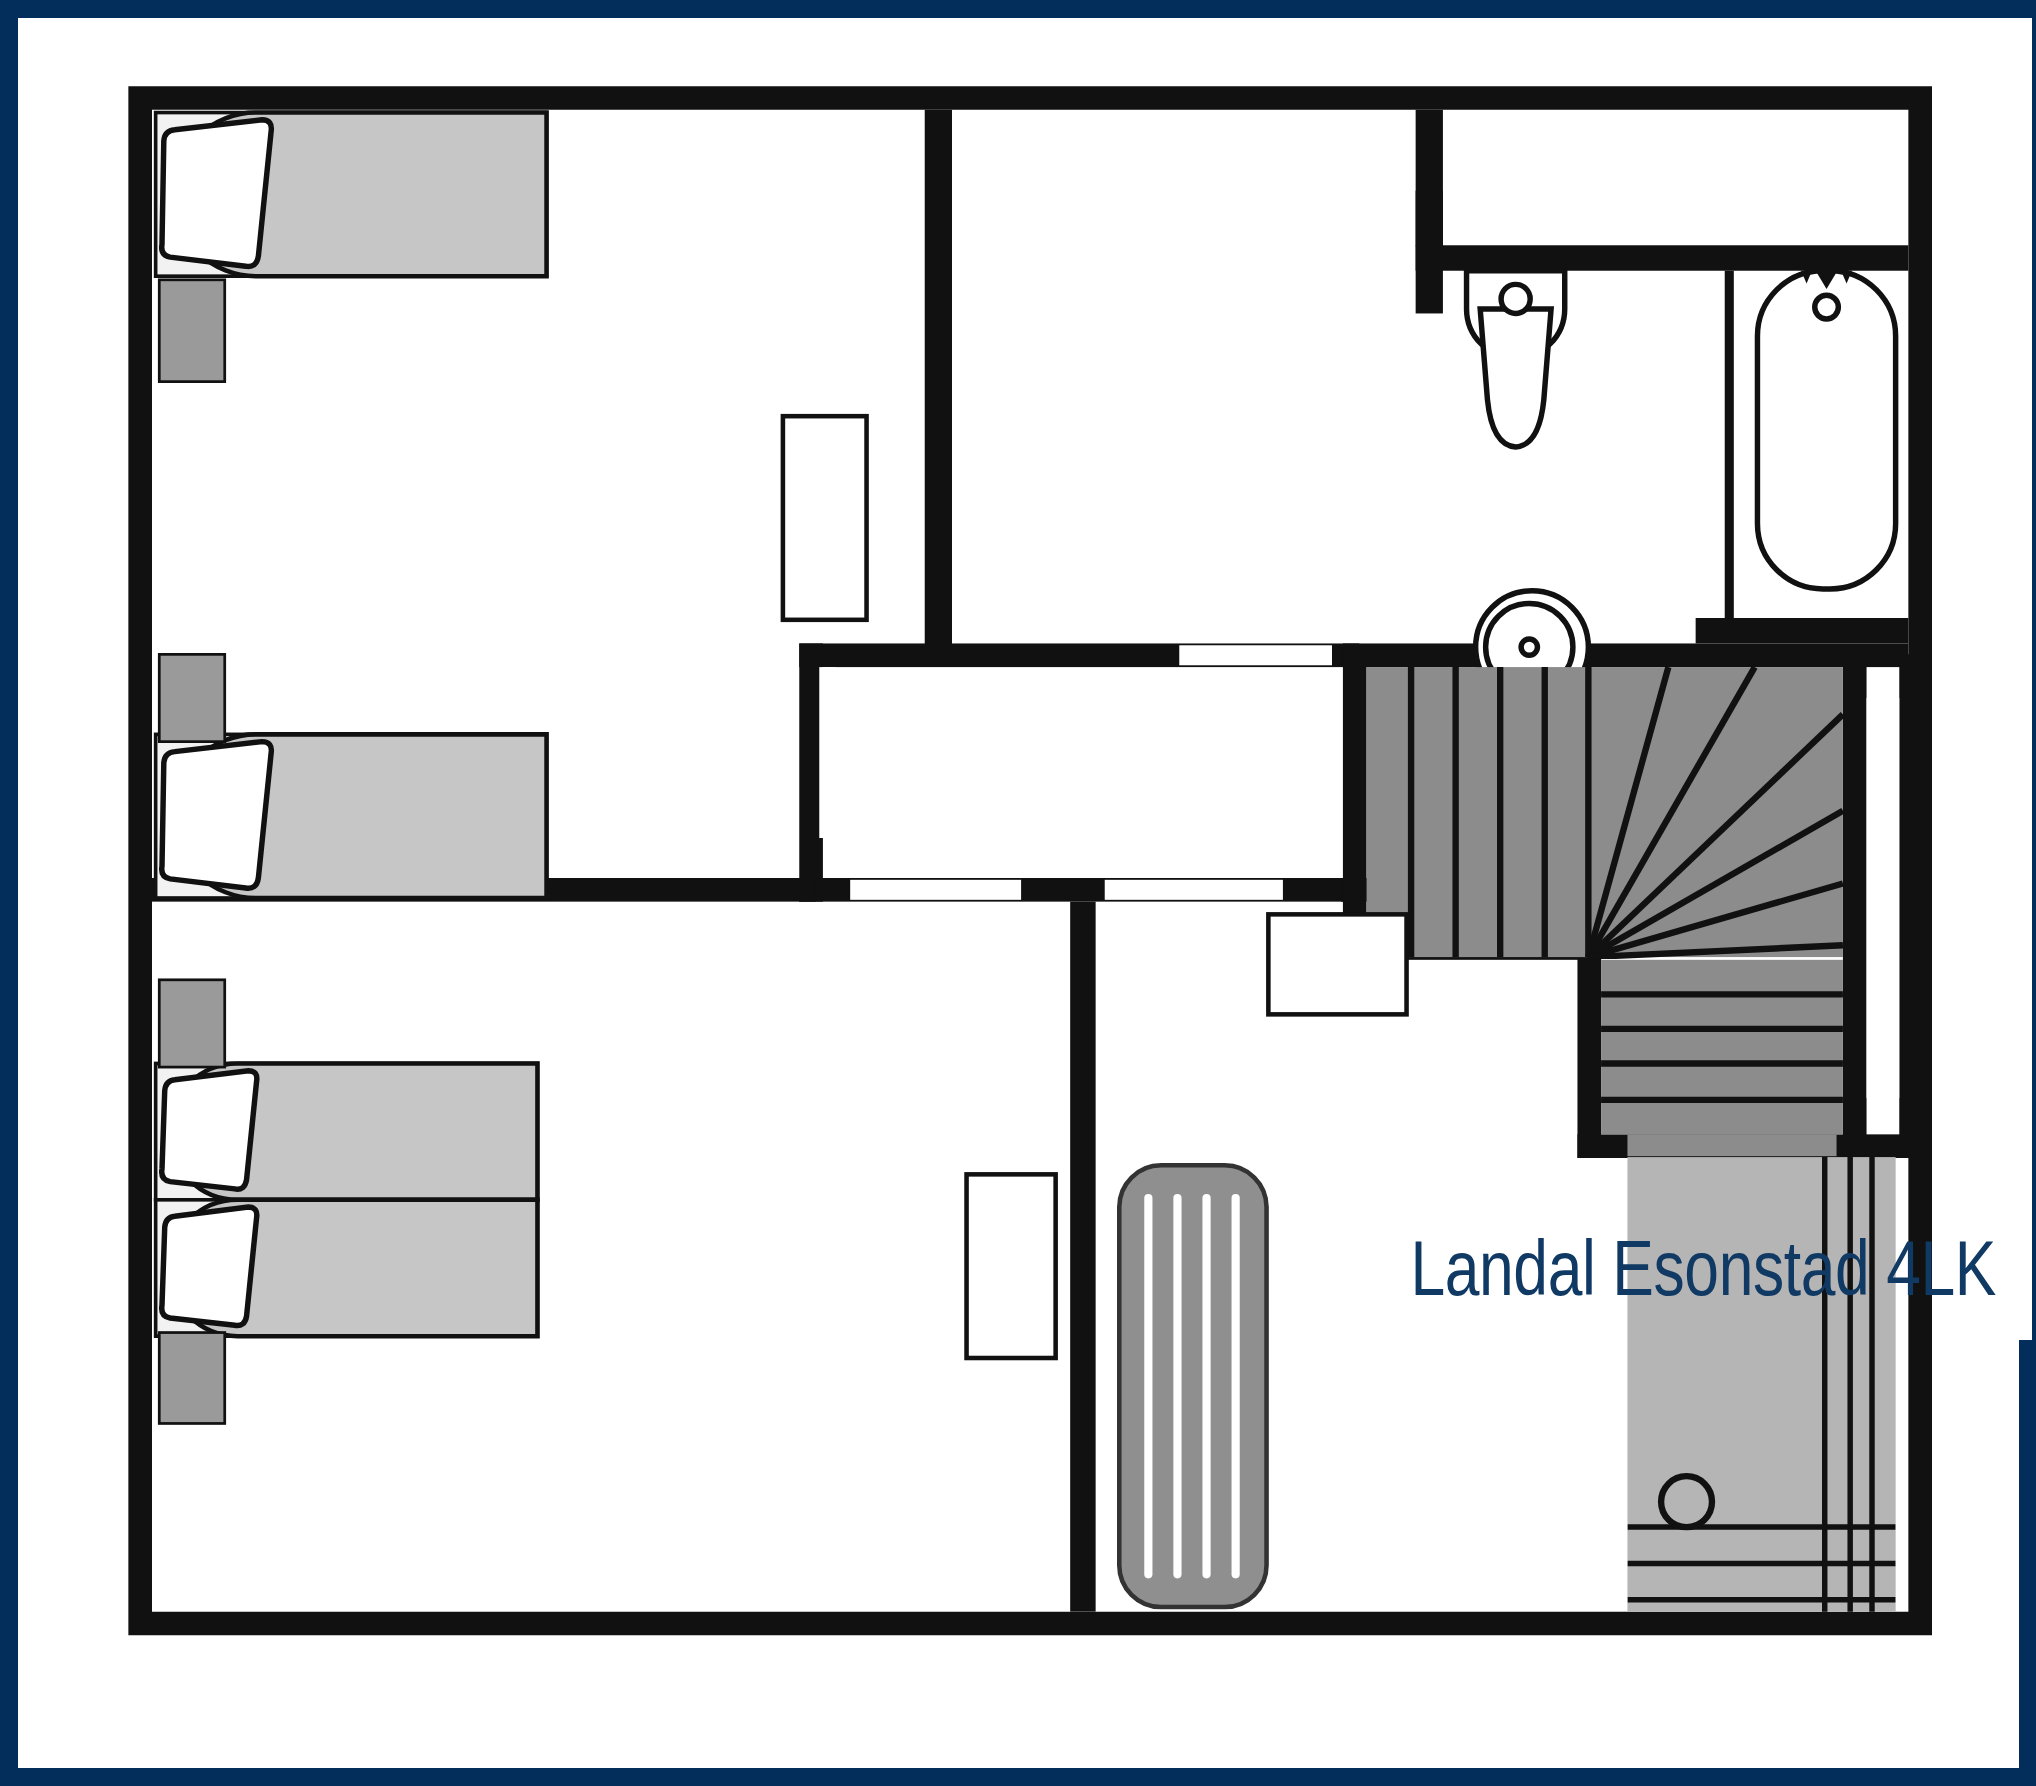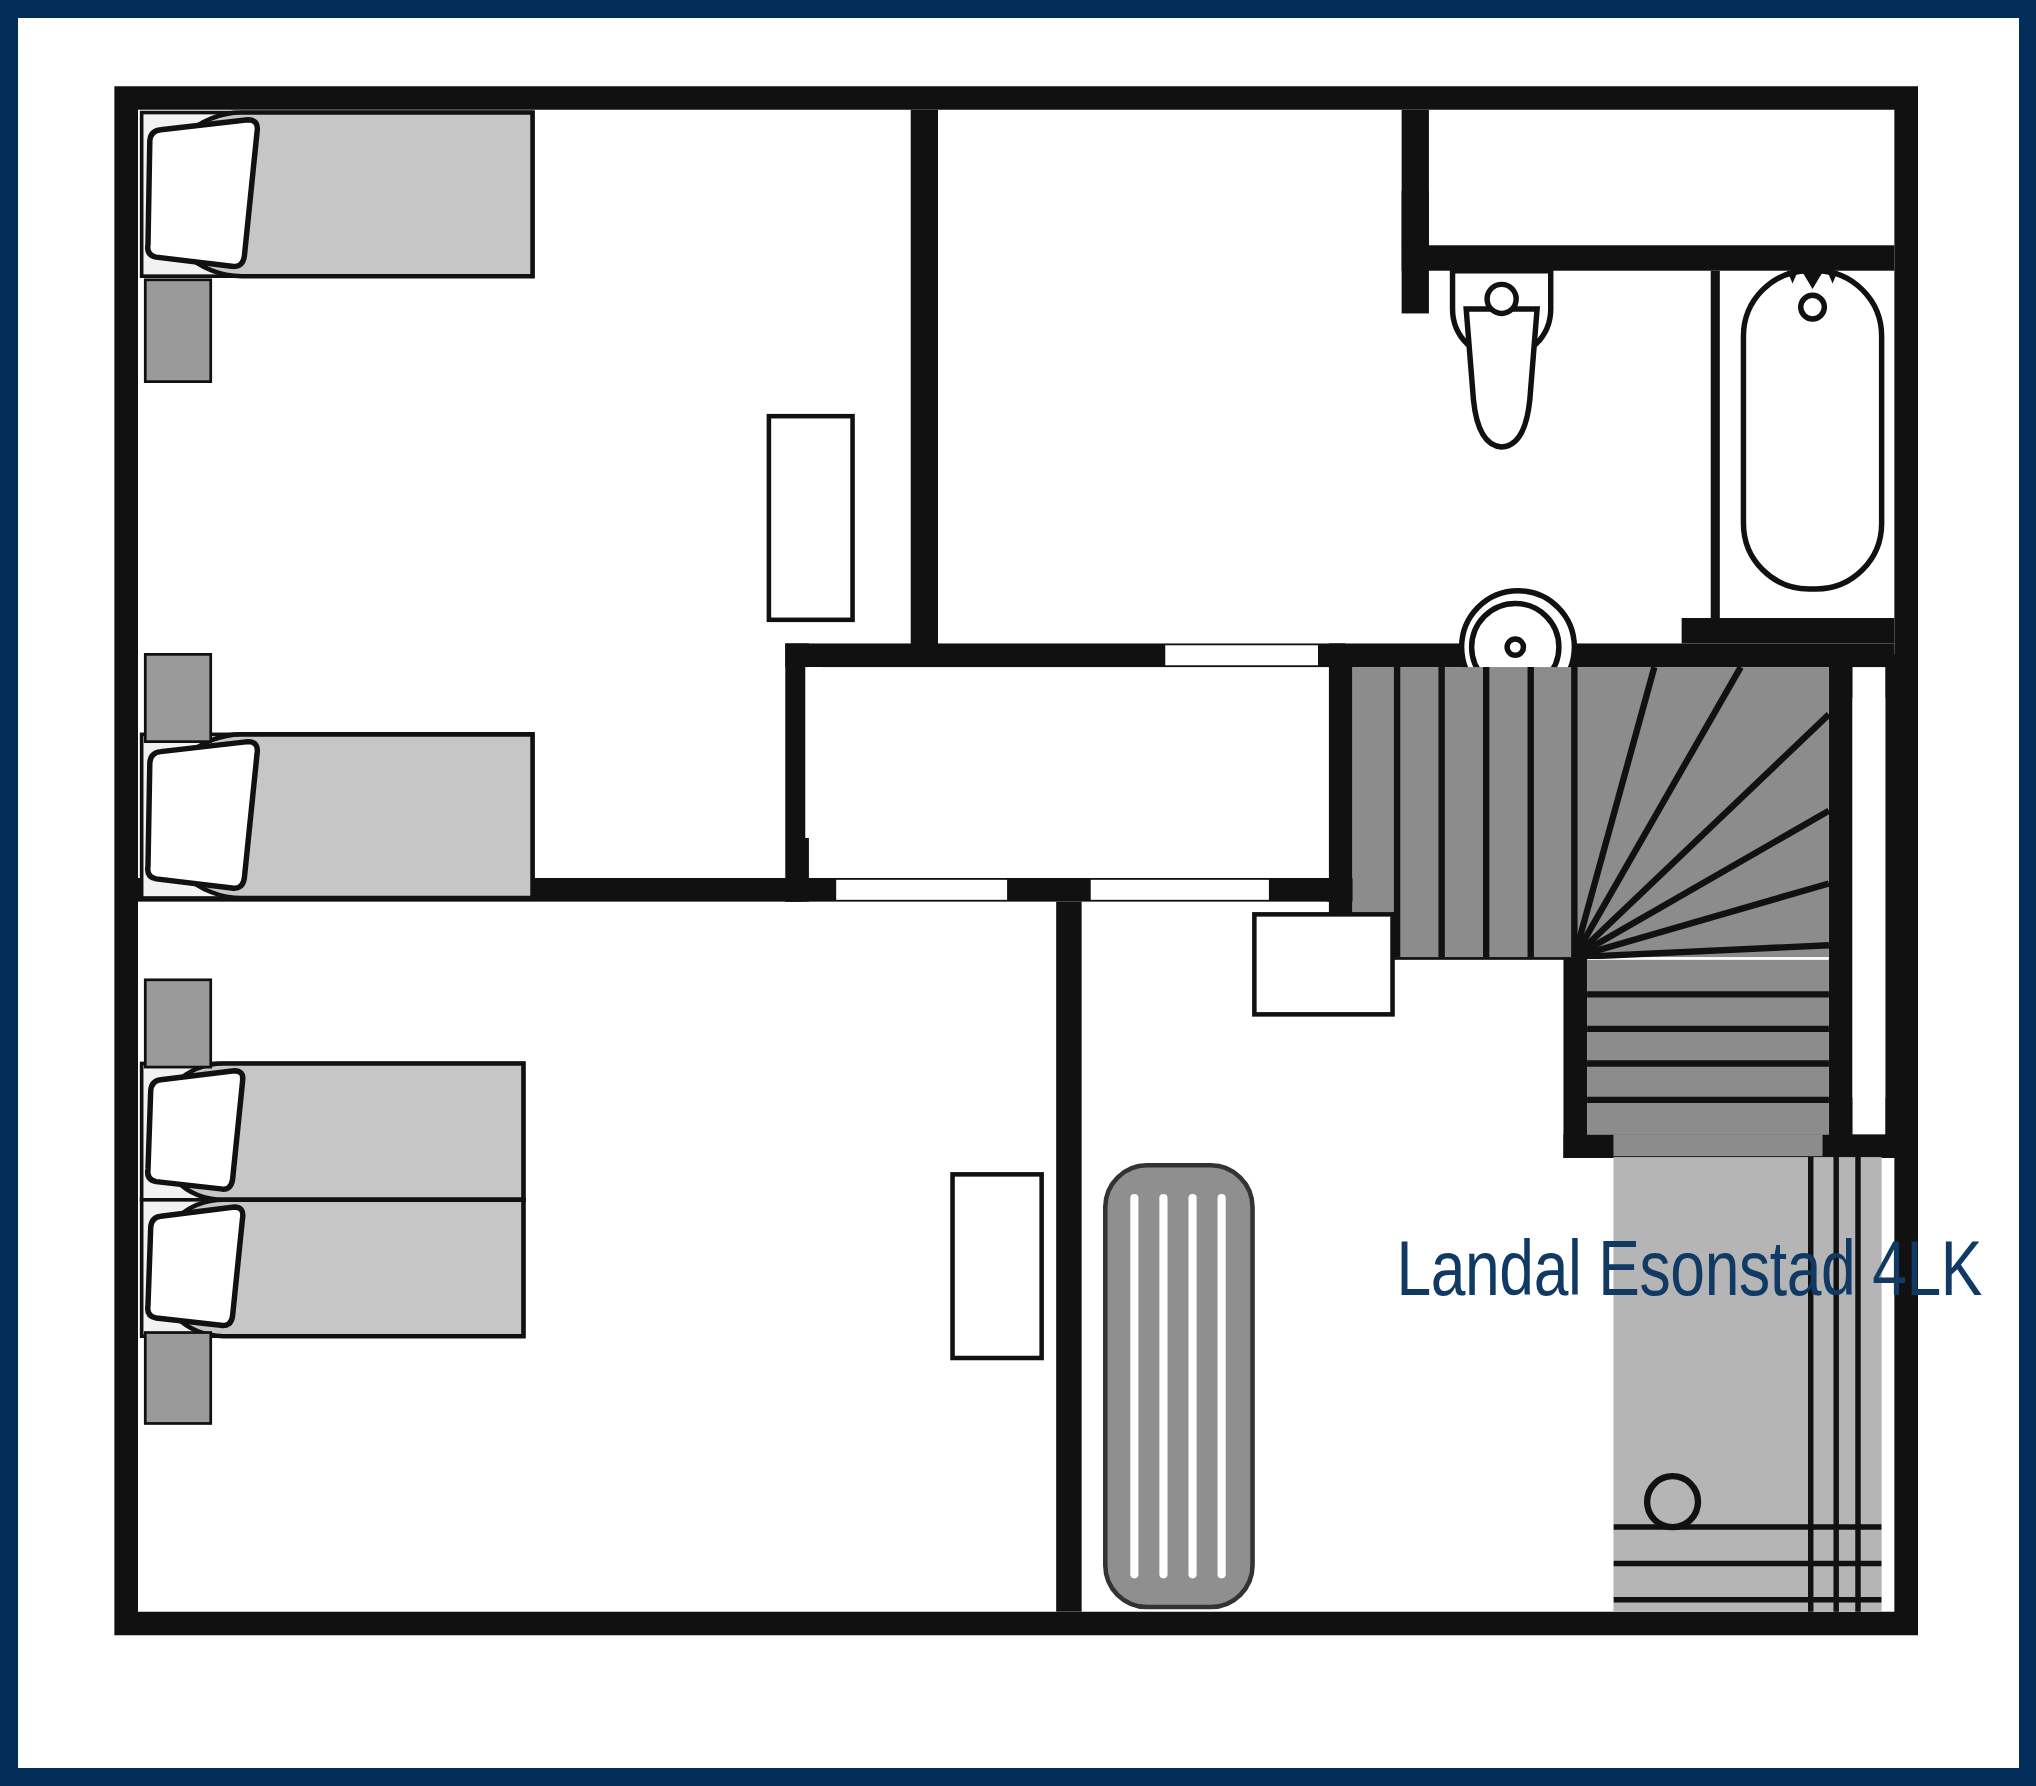--- a/index.html
+++ b/index.html
@@ -24,21 +24,21 @@
     position: absolute;
     background: #032d5b;
   }
   .frame-top    { left: 0;   top: 0;     width: 2037px; height: 18px; }
   .frame-bottom { left: 0;   bottom: 0;  width: 2037px; height: 18px; }
   .frame-left   { left: 0;   top: 0;     width: 18px;   height: 1786px; }
   .frame-right  { right: 0;  top: 0;     width: 18px;   height: 1786px; }
 
   #plan-area {
     position: absolute;
-    left: 18px;
+    left: 32px;
     top: 18px;
     width: 2000px;
     height: 1322px;
     background: #ffffff;
   }
   #plan-svg {
     position: absolute;
     left: 0;
     top: 0;
     width: 2000px;

